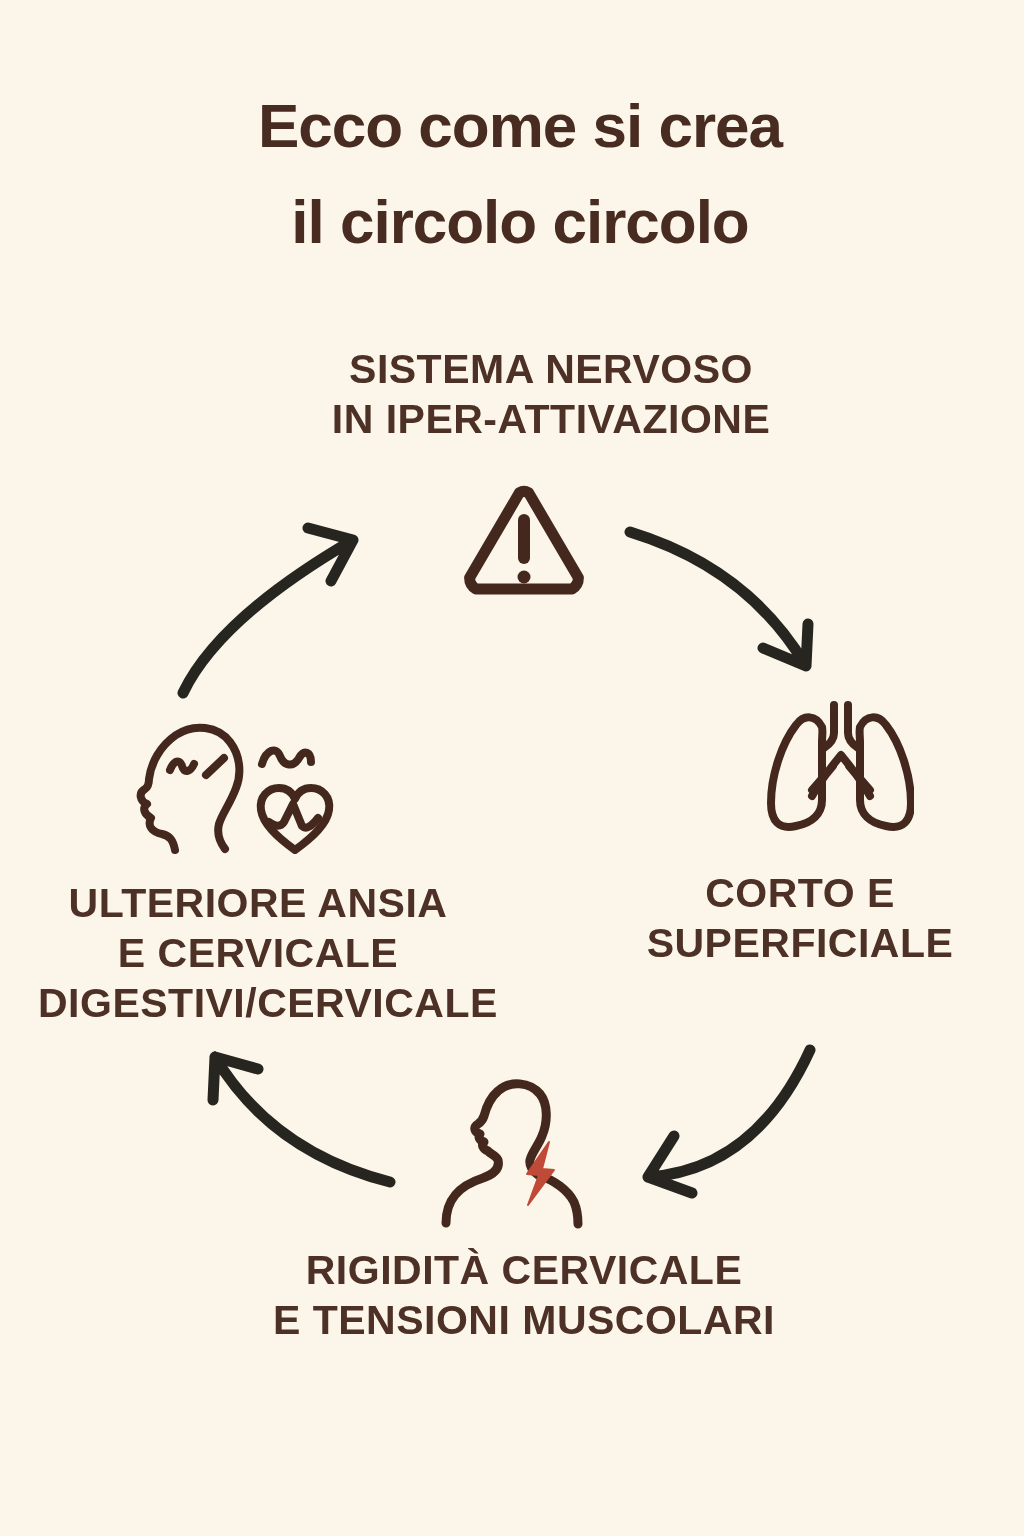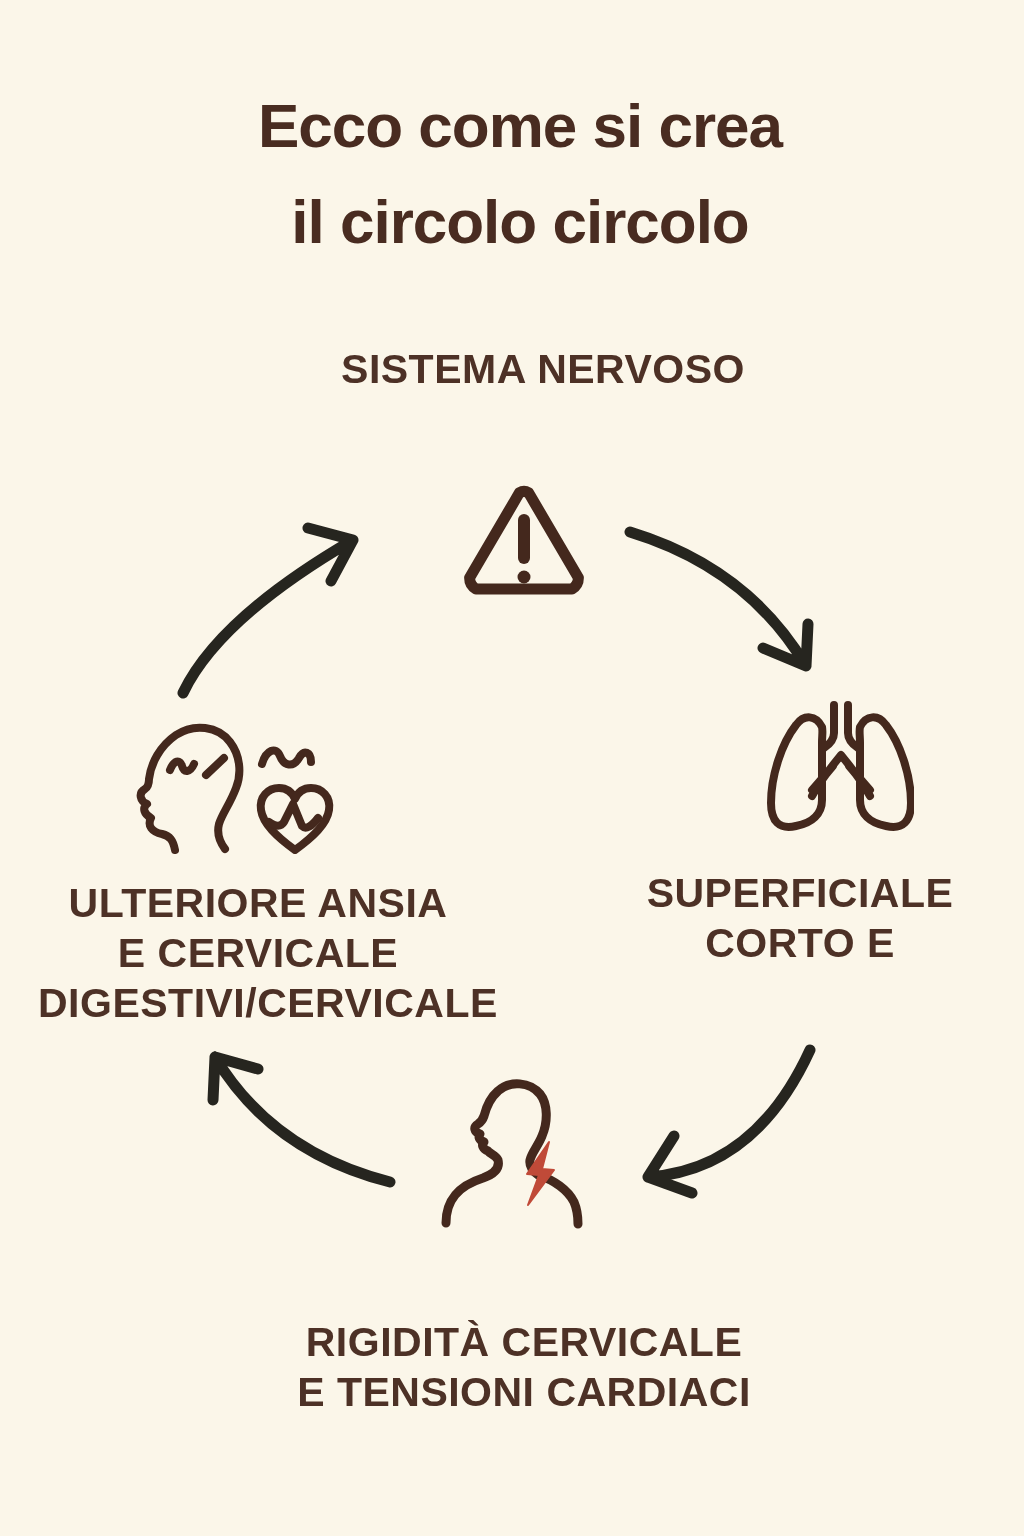--- a/index.html
+++ b/index.html
@@ -20,23 +20,23 @@
     font-size:62px;font-weight:700;
     line-height:96px;letter-spacing:-1px;
   }
   
   .node-label{
     text-align:center;
     color:var(--labelInk,#4d3126);
     font-size:41px;font-weight:700;
     line-height:50px;letter-spacing:.5px;
   }
-  #label-top   {left:243px; top:344px;  width:600px;}
+  #label-top   {left:251px; top:344px;  width:600px;}
   #label-right {left:580px; top:868px;  width:440px;}
-  #label-bottom{left:224px; top:1317px; width:600px;}
+  #label-bottom{left:224px; top:1245px; width:600px;}
   #label-left  {left:38px;  top:878px;  width:440px;}
   
   svg{display:block;}
   .ink{stroke:var(--iconInk,#44281d);fill:none;stroke-linecap:round;stroke-linejoin:round;}
   .ink-fill{fill:var(--iconInk,#44281d);stroke:none;}
   .arrow-stroke{stroke:var(--arrowInk,#26251f);fill:none;stroke-linecap:round;stroke-linejoin:round;stroke-width:11;}
   .bolt{fill:var(--accentRed,#c04a38);stroke:var(--accentRed,#c04a38);stroke-width:2;stroke-linejoin:round;}
   
   #icon-warning  {left:450px;top:472px;}
   #icon-lungs    {left:762px;top:699px;}
@@ -56,48 +56,49 @@
 
   <svg id="arrow-layer" class="abs" width="1024" height="1536" viewBox="0 0 1024 1536">
     <path class="arrow-stroke" d="M630 532 Q748 568 806 666 M806 666 L808 624 M806 666 L763 648"></path>
     <path class="arrow-stroke" d="M810 1050 Q755 1170 648 1177 M648 1177 L674 1136 M648 1177 L692 1193"></path>
     <path class="arrow-stroke" d="M390 1182 Q272 1152 215 1057 M215 1057 L258 1069 M215 1057 L213 1100"></path>
     <path class="arrow-stroke" d="M183 693 Q219 618 353 540 M353 540 L308 528 M353 540 L331 581"></path>
   </svg>
 
   <div class="abs node-label" id="label-top">
     <div>SISTEMA NERVOSO</div>
+    <div>IN IPER-ATTIVAZIONE</div>
   </div>
   <svg id="icon-warning" class="abs" width="148" height="140" viewBox="0 0 148 140">
     <path class="ink" stroke-width="11" d="M78.6 20.8 L128.4 105.8 A13 13 0 0 1 122 117 L26 117 A13 13 0 0 1 19.6 105.8 L69.4 20.8 A9 9 0 0 1 78.6 20.8 Z"></path>
     <path class="ink" stroke-width="12" d="M74 48 L74 86"></path>
     <circle class="ink-fill" cx="74" cy="105" r="6.5"></circle>
   </svg>
 
   <svg id="icon-lungs" class="abs" width="152" height="138" viewBox="0 0 152 138">
     <g class="ink" stroke-width="8">
       <path d="M72 6 L72 34 C72 41 68 45 62 49"></path>
       <path d="M86 6 L86 34 C86 41 90 45 96 49"></path>
       <path d="M50 97 C60 79 70 67 79 56 C88 67 98 79 108 97 M63 76 L50 91 M71 67 L61 79 M95 76 L108 91 M87 67 L97 79"></path>
       <path d="M60 28 C54 16 42 15 34 26 C20 44 9 76 9 104 C9 122 17 131 34 127 C50 124 60 115 60 101 L60 44 C60 37 61 32 60 28 Z"></path>
       <path d="M98 28 C104 16 116 15 124 26 C138 44 149 76 149 104 C149 122 141 131 124 127 C108 124 98 115 98 101 L98 44 C98 37 97 32 98 28 Z"></path>
     </g>
   </svg>
   <div class="abs node-label" id="label-right">
+    <div>CORTO E</div>
     <div>SUPERFICIALE</div>
-    <div>CORTO E</div>
   </div>
 
   <svg id="icon-neckpain" class="abs" width="150" height="160" viewBox="0 0 150 160">
     <path class="ink" stroke-width="9" d="M8 151 C8 128 20 114 45 106 C56 102 62 96 60 88 C58 83 52 82 50 79 C45 77 43 73 46 70 C41 68 40 65 42 62 C36 60 35 55 40 52 C43 50 45 47 46 44 C48 36 52 26 60 19 C72 8 92 10 102 22 C110 32 110 50 104 64 C100 74 94 80 92 88 C91 94 95 100 100 103 C116 108 130 118 136 130 C139 137 140 144 140 152"></path>
     <polygon class="bolt" points="111,70 89,102 101,103 90,133 116,98 104,97"></polygon>
   </svg>
   <div class="abs node-label" id="label-bottom">
     <div>RIGIDITÀ CERVICALE</div>
-    <div>E TENSIONI CARDIACI</div>
+    <div>E TENSIONI MUSCOLARI</div>
   </div>
 
   <svg id="icon-mindheart" class="abs" width="220" height="145" viewBox="0 0 220 145">
     <g class="ink" stroke-width="8">
       <path d="M45 132 C43 122 40 118 32 116 C22 114 17 108 21 100 C14 96 12 90 17 86 C10 83 8 75 15 71 C18 69 19 65 19 61 C21 45 30 28 46 17 C64 5 88 8 100 24 C110 37 112 55 106 70 C100 86 92 96 89 106 C87 114 89 123 95 131"></path>
       <path d="M40 52 C44 42 50 41 52 48 C54 55 60 55 64 46"></path>
       <path d="M76 57 L94 40"></path>
       <path d="M165 132 C147 119 133 106 131 92 C129 79 138 70 149 70 C157 70 162 74 165 81 C168 74 173 70 181 70 C192 70 201 79 199 92 C197 106 183 119 165 132 Z"></path>
       <path d="M139 104 C146 109 151 109 154 104 L163 86 L172 108 C176 112 182 108 188 100"></path>
       <path d="M132 46 C136 32 146 28 150 38 C154 48 163 50 169 40 C174 31 181 34 181 44"></path>

